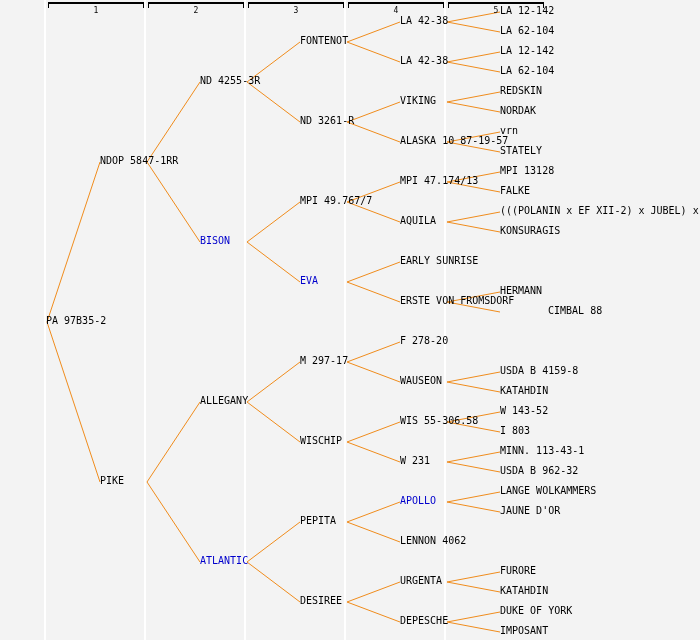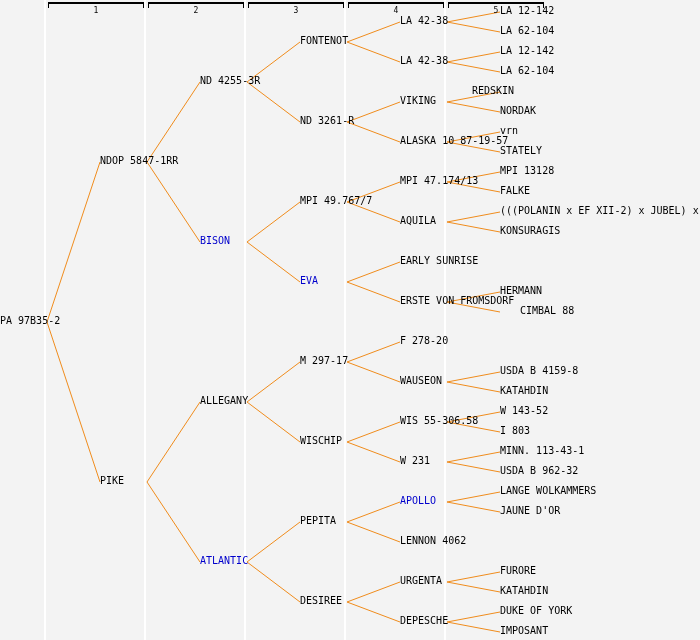--- a/index.html
+++ b/index.html
@@ -90,50 +90,50 @@
         <div class="colnum">3</div>
       </div>
       <div class="colhdr" style="left: 348px; width: 96px;">
         <div class="colnum">4</div>
       </div>
       <div class="colhdr" style="left: 448px; width: 96px;">
         <div class="colnum">5</div>
       </div>
     </div>
   <div id="nodes">
-      <div class="node" style="left: 0px; top: 315px;">PA 97B35-2</div>
+      <div class="node" style="left: 0px; top: 315px; padding-left: 46px;">PA 97B35-2</div>
       <div class="node" style="left: 100px; top: 155px;">NDOP 5847-1RR</div>
       <div class="node" style="left: 200px; top: 75px;">ND 4255-3R</div>
       <div class="node" style="left: 300px; top: 35px;">FONTENOT</div>
       <div class="node" style="left: 400px; top: 15px;">LA 42-38</div>
       <div class="node" style="left: 500px; top: 5px;">LA 12-142</div>
       <div class="node" style="left: 500px; top: 25px;">LA 62-104</div>
       <div class="node" style="left: 400px; top: 55px;">LA 42-38</div>
       <div class="node" style="left: 500px; top: 45px;">LA 12-142</div>
       <div class="node" style="left: 500px; top: 65px;">LA 62-104</div>
       <div class="node" style="left: 300px; top: 115px;">ND 3261-R</div>
       <div class="node" style="left: 400px; top: 95px;">VIKING</div>
-      <div class="node" style="left: 472px; top: 85px;">REDSKIN</div>
+      <div class="node" style="left: 500px; top: 85px;">REDSKIN</div>
       <div class="node" style="left: 500px; top: 105px;">NORDAK</div>
       <div class="node" style="left: 400px; top: 135px;">ALASKA 10 87-19-57</div>
       <div class="node" style="left: 500px; top: 125px;">vrn</div>
       <div class="node" style="left: 500px; top: 145px;">STATELY</div>
       <div class="node blue" style="left: 200px; top: 235px;">BISON</div>
       <div class="node" style="left: 300px; top: 195px;">MPI 49.767/7</div>
       <div class="node" style="left: 400px; top: 175px;">MPI 47.174/13</div>
       <div class="node" style="left: 500px; top: 165px;">MPI 13128</div>
       <div class="node" style="left: 500px; top: 185px;">FALKE</div>
       <div class="node" style="left: 400px; top: 215px;">AQUILA</div>
       <div class="node" style="left: 500px; top: 205px;">(((POLANIN x EF XII-2) x JUBEL) x</div>
       <div class="node" style="left: 500px; top: 225px;">KONSURAGIS</div>
       <div class="node blue" style="left: 300px; top: 275px;">EVA</div>
       <div class="node" style="left: 400px; top: 255px;">EARLY SUNRISE</div>
       <div class="node" style="left: 400px; top: 295px;">ERSTE VON FROMSDORF</div>
       <div class="node" style="left: 500px; top: 285px;">HERMANN</div>
-      <div class="node" style="left: 472px; top: 305px; padding-left: 48px;">CIMBAL 88</div>
+      <div class="node" style="left: 500px; top: 305px; padding-left: 48px;">CIMBAL 88</div>
       <div class="node" style="left: 100px; top: 475px;">PIKE</div>
       <div class="node" style="left: 200px; top: 395px;">ALLEGANY</div>
       <div class="node" style="left: 300px; top: 355px;">M 297-17</div>
       <div class="node" style="left: 400px; top: 335px;">F 278-20</div>
       <div class="node" style="left: 400px; top: 375px;">WAUSEON</div>
       <div class="node" style="left: 500px; top: 365px; text-align: right;">USDA B 4159-8</div>
       <div class="node" style="left: 500px; top: 385px;">KATAHDIN</div>
       <div class="node" style="left: 300px; top: 435px;">WISCHIP</div>
       <div class="node" style="left: 400px; top: 415px;">WIS 55-306.58</div>
       <div class="node" style="left: 500px; top: 405px;">W 143-52</div>

